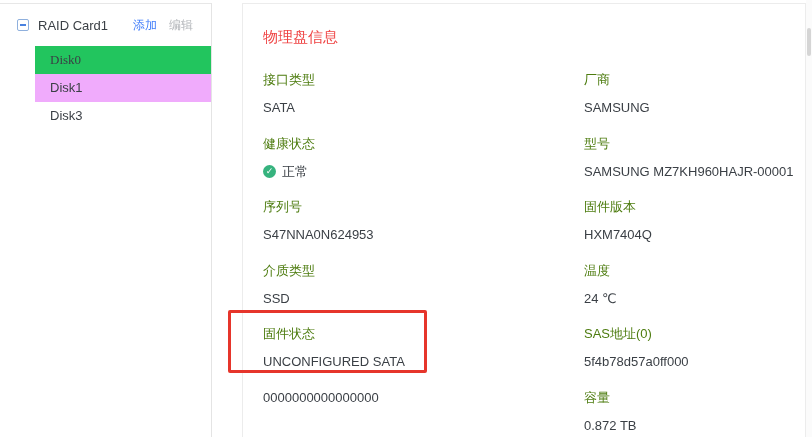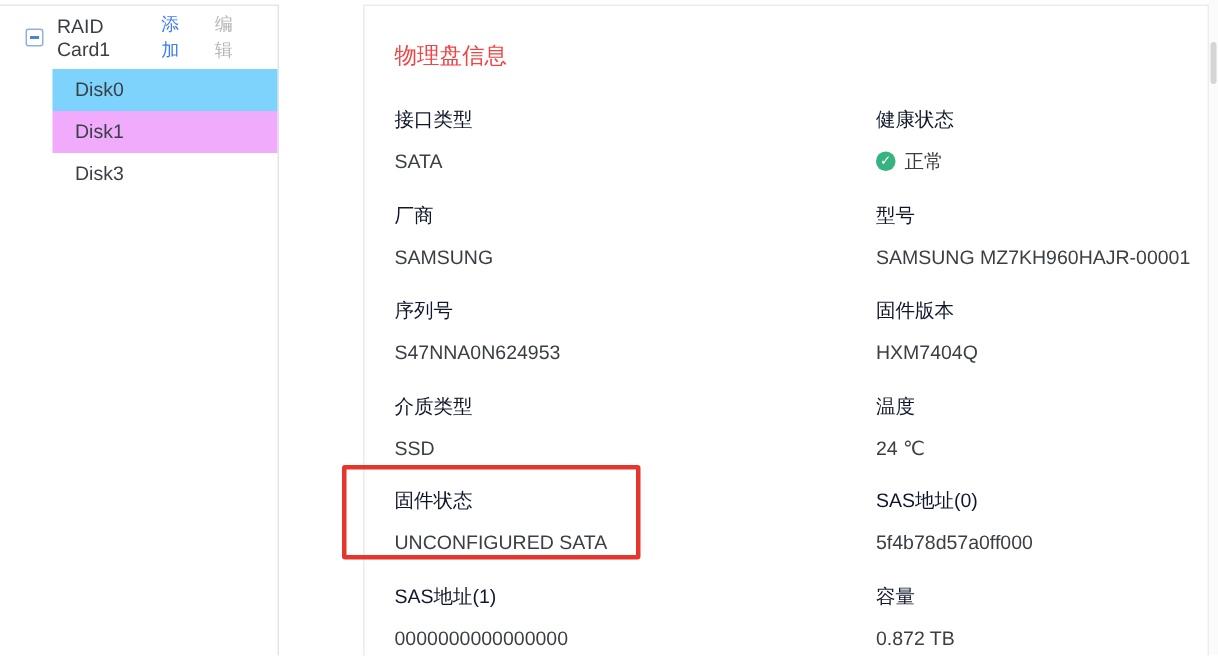--- a/index.html
+++ b/index.html
@@ -1,43 +1,43 @@
 <!DOCTYPE html>
 <html><head>
 <meta charset="utf-8">
 <style>
   * { margin:0; padding:0; box-sizing:border-box; }
   html,body { width:812px; height:437px; overflow:hidden; background:#ffffff;
     font-family:"Liberation Sans","DejaVu Sans",sans-serif; }
   .page { position:relative; width:812px; height:437px; background:#ffffff; }
 
   
-  .sidebar { position:absolute; left:0; top:3px; bottom:0; width:186px;
+  .sidebar { position:absolute; left:0; top:3px; bottom:0; width:212px;
     background:#ffffff; border-top:1px solid #e7e7e7; border-right:1px solid #e4e4e4; }
   .tree-root-row { display:flex; align-items:center; height:42px; padding:0 18px 0 17px; cursor:pointer; }
   .collapse-icon { width:12px; height:12px; border:1px solid #8fb0dd; border-radius:2px;
     position:relative; flex:0 0 auto; background:#fff; }
   .collapse-icon::after { content:""; position:absolute; left:2px; right:2px; top:50%;
     margin-top:-1px; height:2px; background:#4a82e0; }
   .tree-root-label { margin-left:9px; font-size:13px; color:#3a3f45; flex:1 1 auto; }
   .link-add { font-size:12px; color:#3e7bfa; margin-right:12px; cursor:pointer; }
   .link-edit { font-size:12px; color:#b3b6ba; cursor:pointer; }
   .disk-list { margin-left:35px; }
   .disk-item { height:28px; line-height:28px; padding-left:15px; font-size:13px;
     color:#3a3f45; cursor:pointer; }
-  .disk-item.selected { background:#7dd3fc; }
+  .disk-item.selected { background:#22c55e;font-family:Liberation Serif, serif; }
   .disk-item.tinted { background:#f0abfc; }
 
   
   .card { position:absolute; left:242px; top:3px; right:6px; height:460px;
     background:#ffffff; border:1px solid #ececec; padding:24px 0 0 20px; }
   .card-title { font-size:15px; color:#ef4444; font-weight:500; margin-bottom:22px; }
   .field-grid { display:grid; grid-template-columns:321px auto; grid-auto-rows:63.5px; }
   .field { padding-top:2px; }
-  .field-label { font-size:13px; color:#0f172a; line-height:17px; margin-bottom:11px; }
+  .field-label { font-size:13px; color:#4d7c0f; line-height:17px; margin-bottom:11px; }
   .field-value { font-size:13px; color:#3a3f45; line-height:17px; display:flex; align-items:center; }
   .check-icon { display:inline-flex; align-items:center; justify-content:center;
     width:13px; height:13px; border-radius:50%; background:#36b37e; color:#ffffff;
     font-size:9px; line-height:13px; margin-right:6px; flex:0 0 auto; }
 
   
   .annotation-box { position:absolute; left:228px; top:310px; width:199px; height:63px;
     border:3px solid #e6352b; border-radius:2px; pointer-events:none; z-index:10; }
 
   
@@ -66,30 +66,30 @@
 
   <div class="card">
     <div class="card-title">物理盘信息</div>
     <div class="field-grid">
 
       <div class="field">
         <div class="field-label">接口类型</div>
         <div class="field-value">SATA</div>
       </div>
       <div class="field">
+        <div class="field-label">厂商</div>
+        <div class="field-value">SAMSUNG</div>
+      </div>
+
+      <div class="field">
         <div class="field-label">健康状态</div>
         <div class="field-value">
           <span class="check-icon">✓</span>
           <span>正常</span>
         </div>
-      </div>
-
-      <div class="field">
-        <div class="field-label">厂商</div>
-        <div class="field-value">SAMSUNG</div>
       </div>
       <div class="field">
         <div class="field-label">型号</div>
         <div class="field-value">SAMSUNG MZ7KH960HAJR-00001</div>
       </div>
 
       <div class="field">
         <div class="field-label">序列号</div>
         <div class="field-value">S47NNA0N624953</div>
       </div>
@@ -110,21 +110,20 @@
       <div class="field">
         <div class="field-label">固件状态</div>
         <div class="field-value">UNCONFIGURED SATA</div>
       </div>
       <div class="field">
         <div class="field-label">SAS地址(0)</div>
         <div class="field-value">5f4b78d57a0ff000</div>
       </div>
 
       <div class="field">
-        <div class="field-label">SAS地址(1)</div>
         <div class="field-value">0000000000000000</div>
       </div>
       <div class="field">
         <div class="field-label">容量</div>
         <div class="field-value">0.872 TB</div>
       </div>
 
     </div>
   </div>
 

